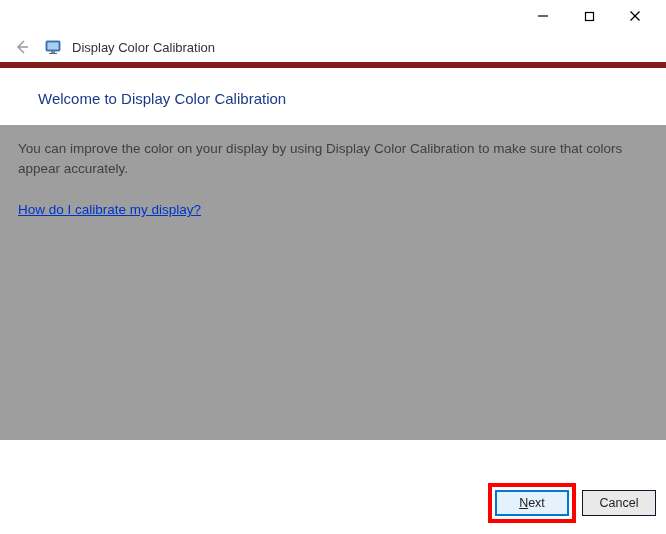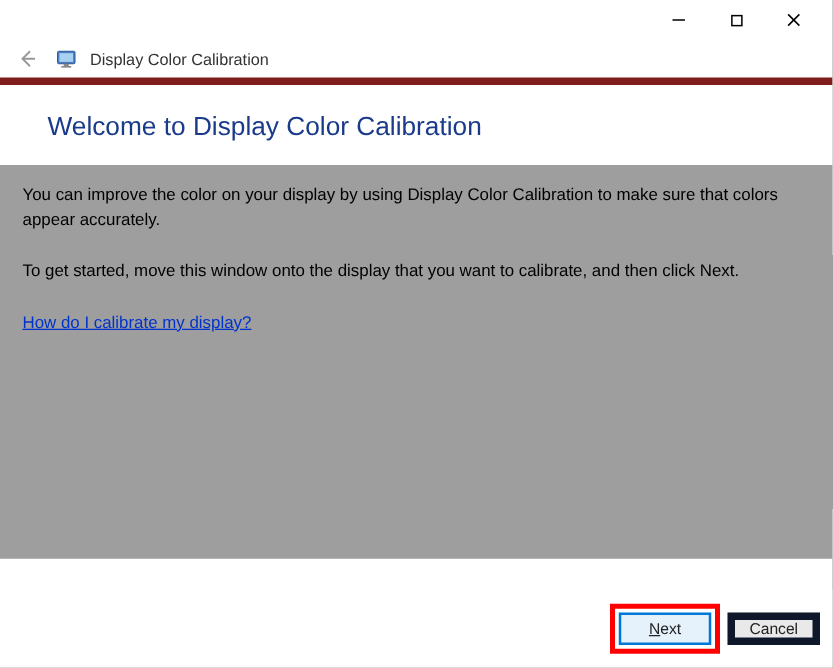--- a/index.html
+++ b/index.html
@@ -56,33 +56,33 @@
     }
     .header-title {
       font-size: 13px;
       color: #333;
     }
     .heading-section {
       padding: 22px 38px 18px 38px;
       background: #ffffff;
     }
     .heading {
-      font-size: 21px;
+      font-size: 15px;
       color: #1a3a8a;
       font-weight: 400;
     }
     .content-area {
       background: #9e9e9e;
       padding: 14px 18px 20px 18px;
       height: 315px;
       position: relative;
     }
     .content-text {
       font-size: 13.5px;
-      color: #000000;
+      color: #404040;
       line-height: 1.45;
       margin-bottom: 22px;
     }
     .help-link {
       font-size: 13.5px;
       color: #0033cc;
       text-decoration: underline;
       cursor: pointer;
       text-align: right;
     }
@@ -95,21 +95,21 @@
       background: #ffffff;
       display: flex;
       justify-content: flex-end;
       align-items: center;
       padding-right: 10px;
       gap: 6px;
     }
     .btn {
       min-width: 74px;
       height: 26px;
-      border: 6px solid #0f172a;
+      border: 1px solid #0f172a;
       background: #e9e9e9;
       font-size: 12.5px;
       color: #222;
       cursor: pointer;
       display: flex;
       align-items: center;
       justify-content: center;
     }
     .btn-primary-wrap {
       border: 4px solid #ff0000;
@@ -161,21 +161,20 @@
   </div>
   <span class="header-title">Display Color Calibration</span>
 </div>
 
 <div class="heading-section">
   <h1 class="heading">Welcome to Display Color Calibration</h1>
 </div>
 
 <div class="content-area">
   <p class="content-text">You can improve the color on your display by using Display Color Calibration to make sure that colors appear accurately.</p>
-  <p class="content-text">To get started, move this window onto the display that you want to calibrate, and then click Next.</p>
   <a class="help-link">How do I calibrate my display?</a>
 </div>
 
 <div class="footer">
   <div class="btn-primary-wrap">
     <button class="btn btn-primary">
       <span style="text-decoration: underline;">N</span>
         <span>ext</span>
     </button>
   </div>

